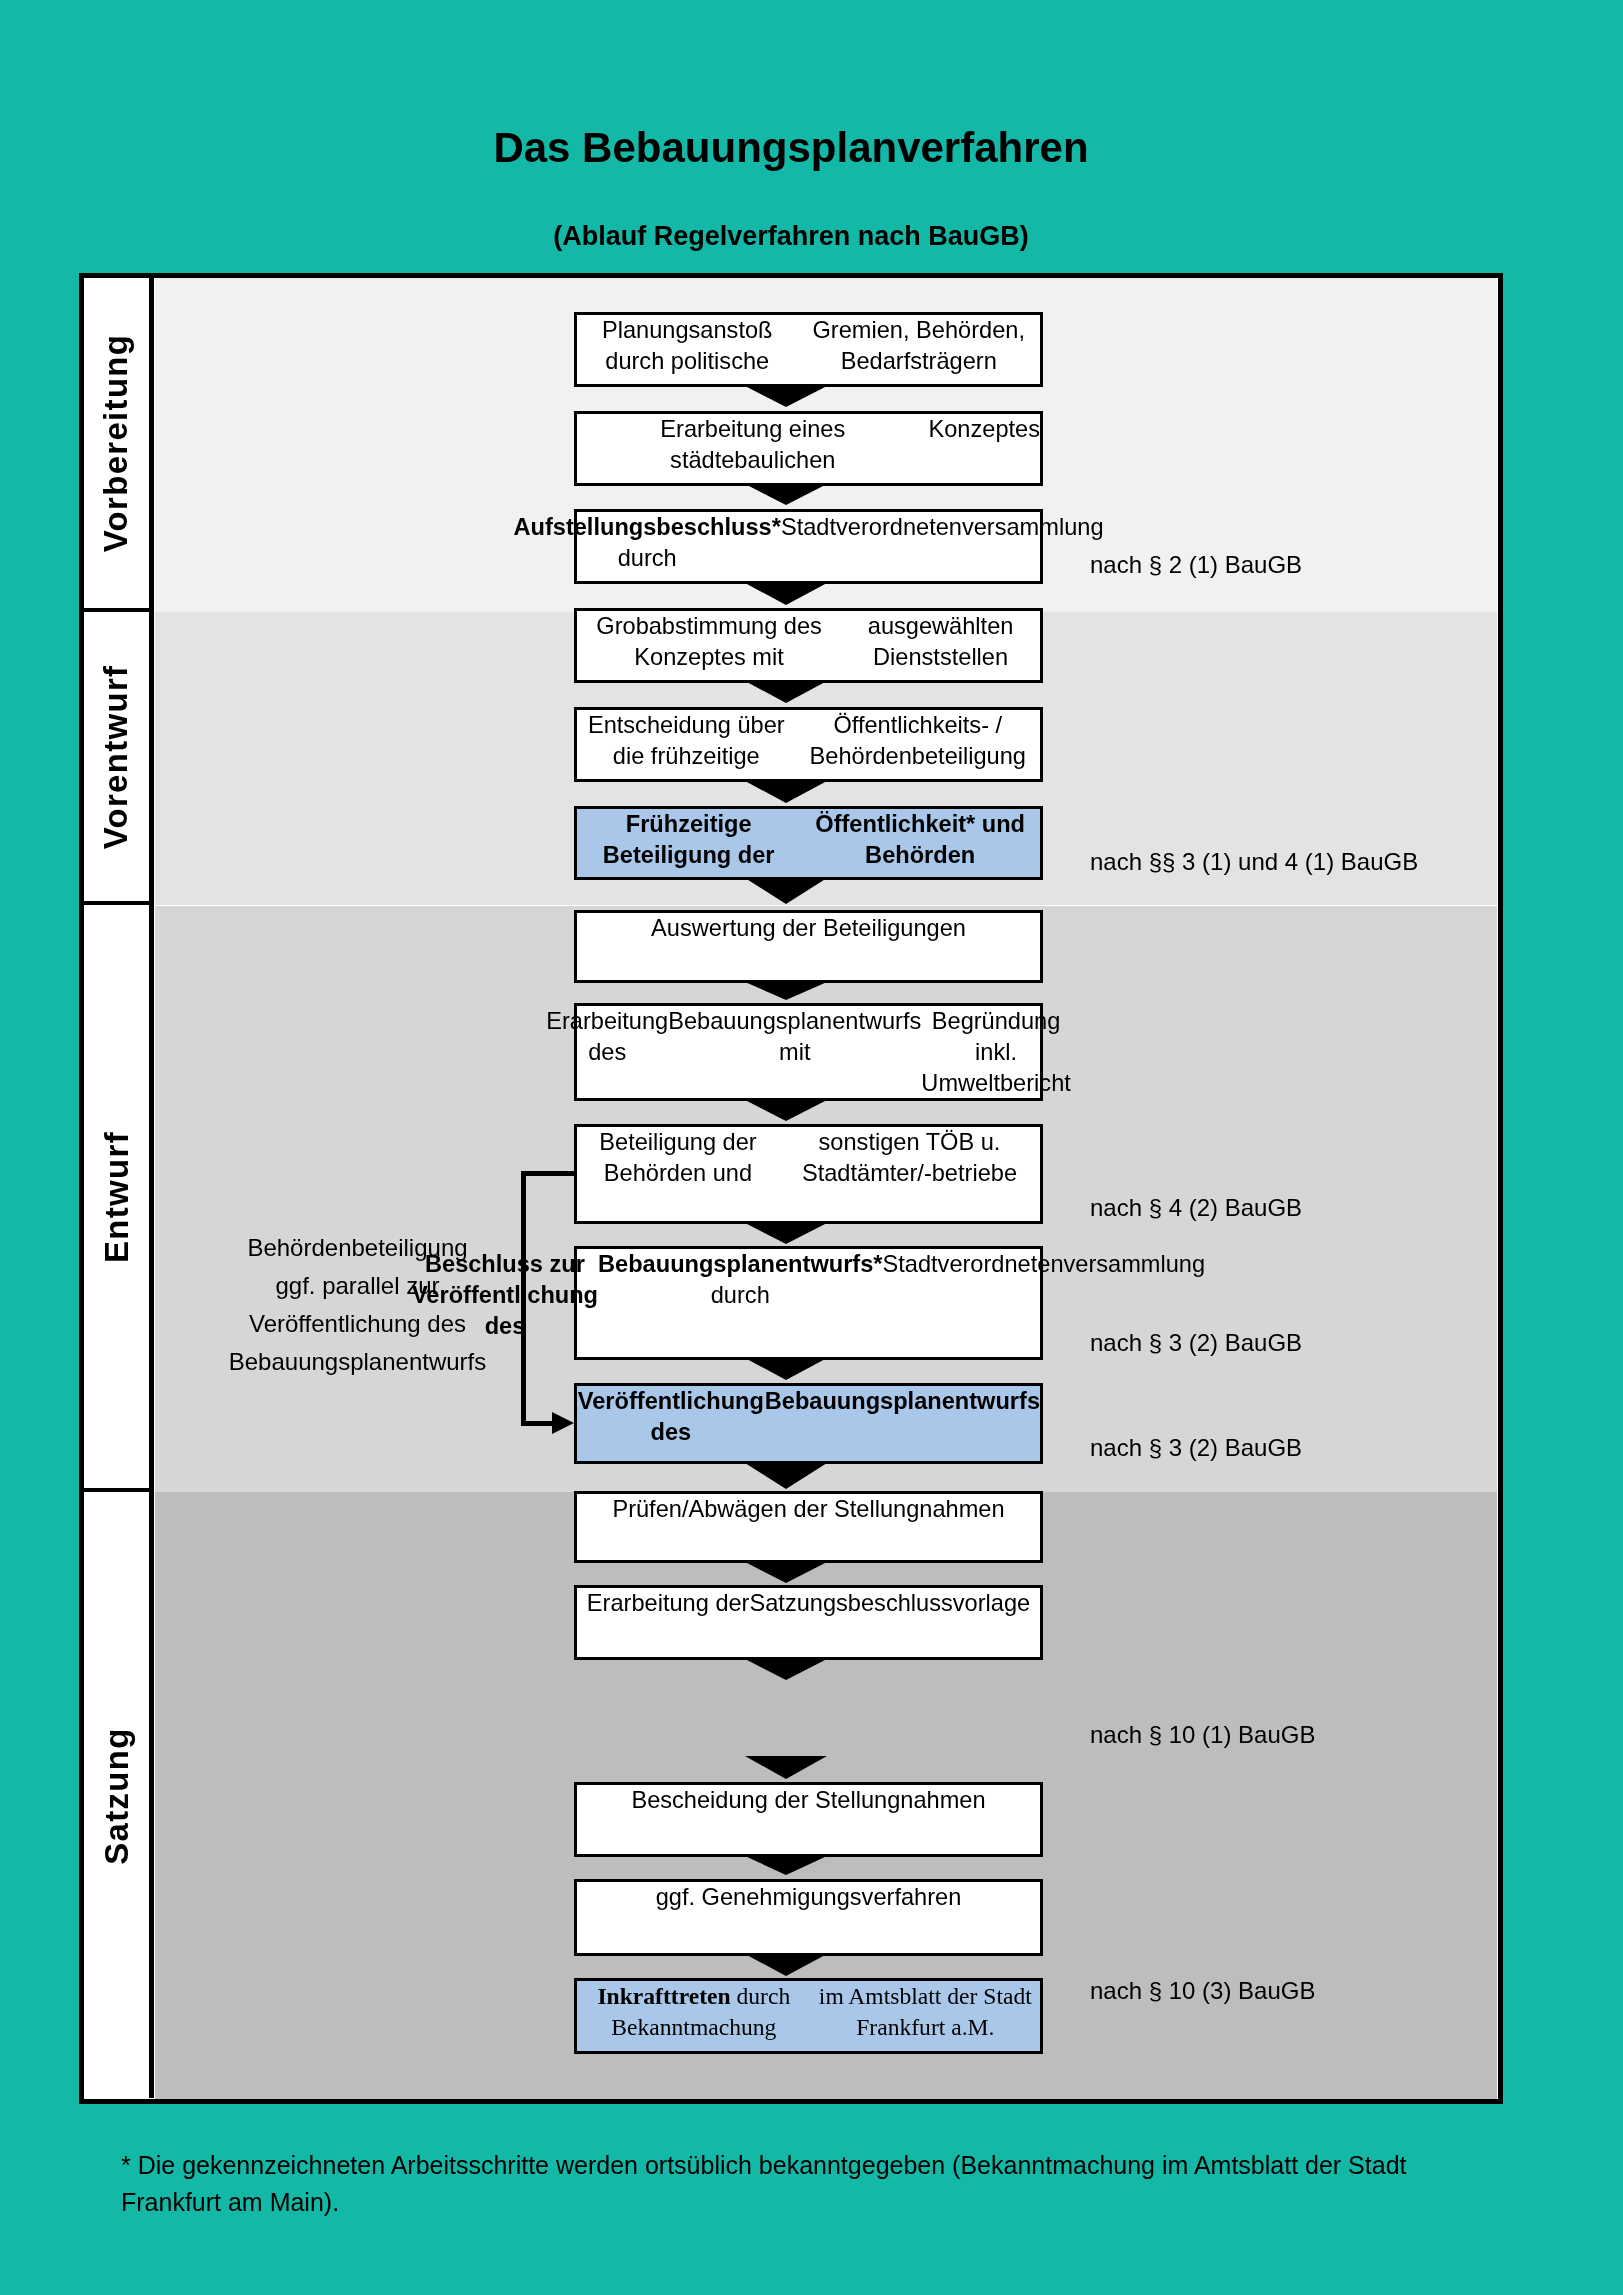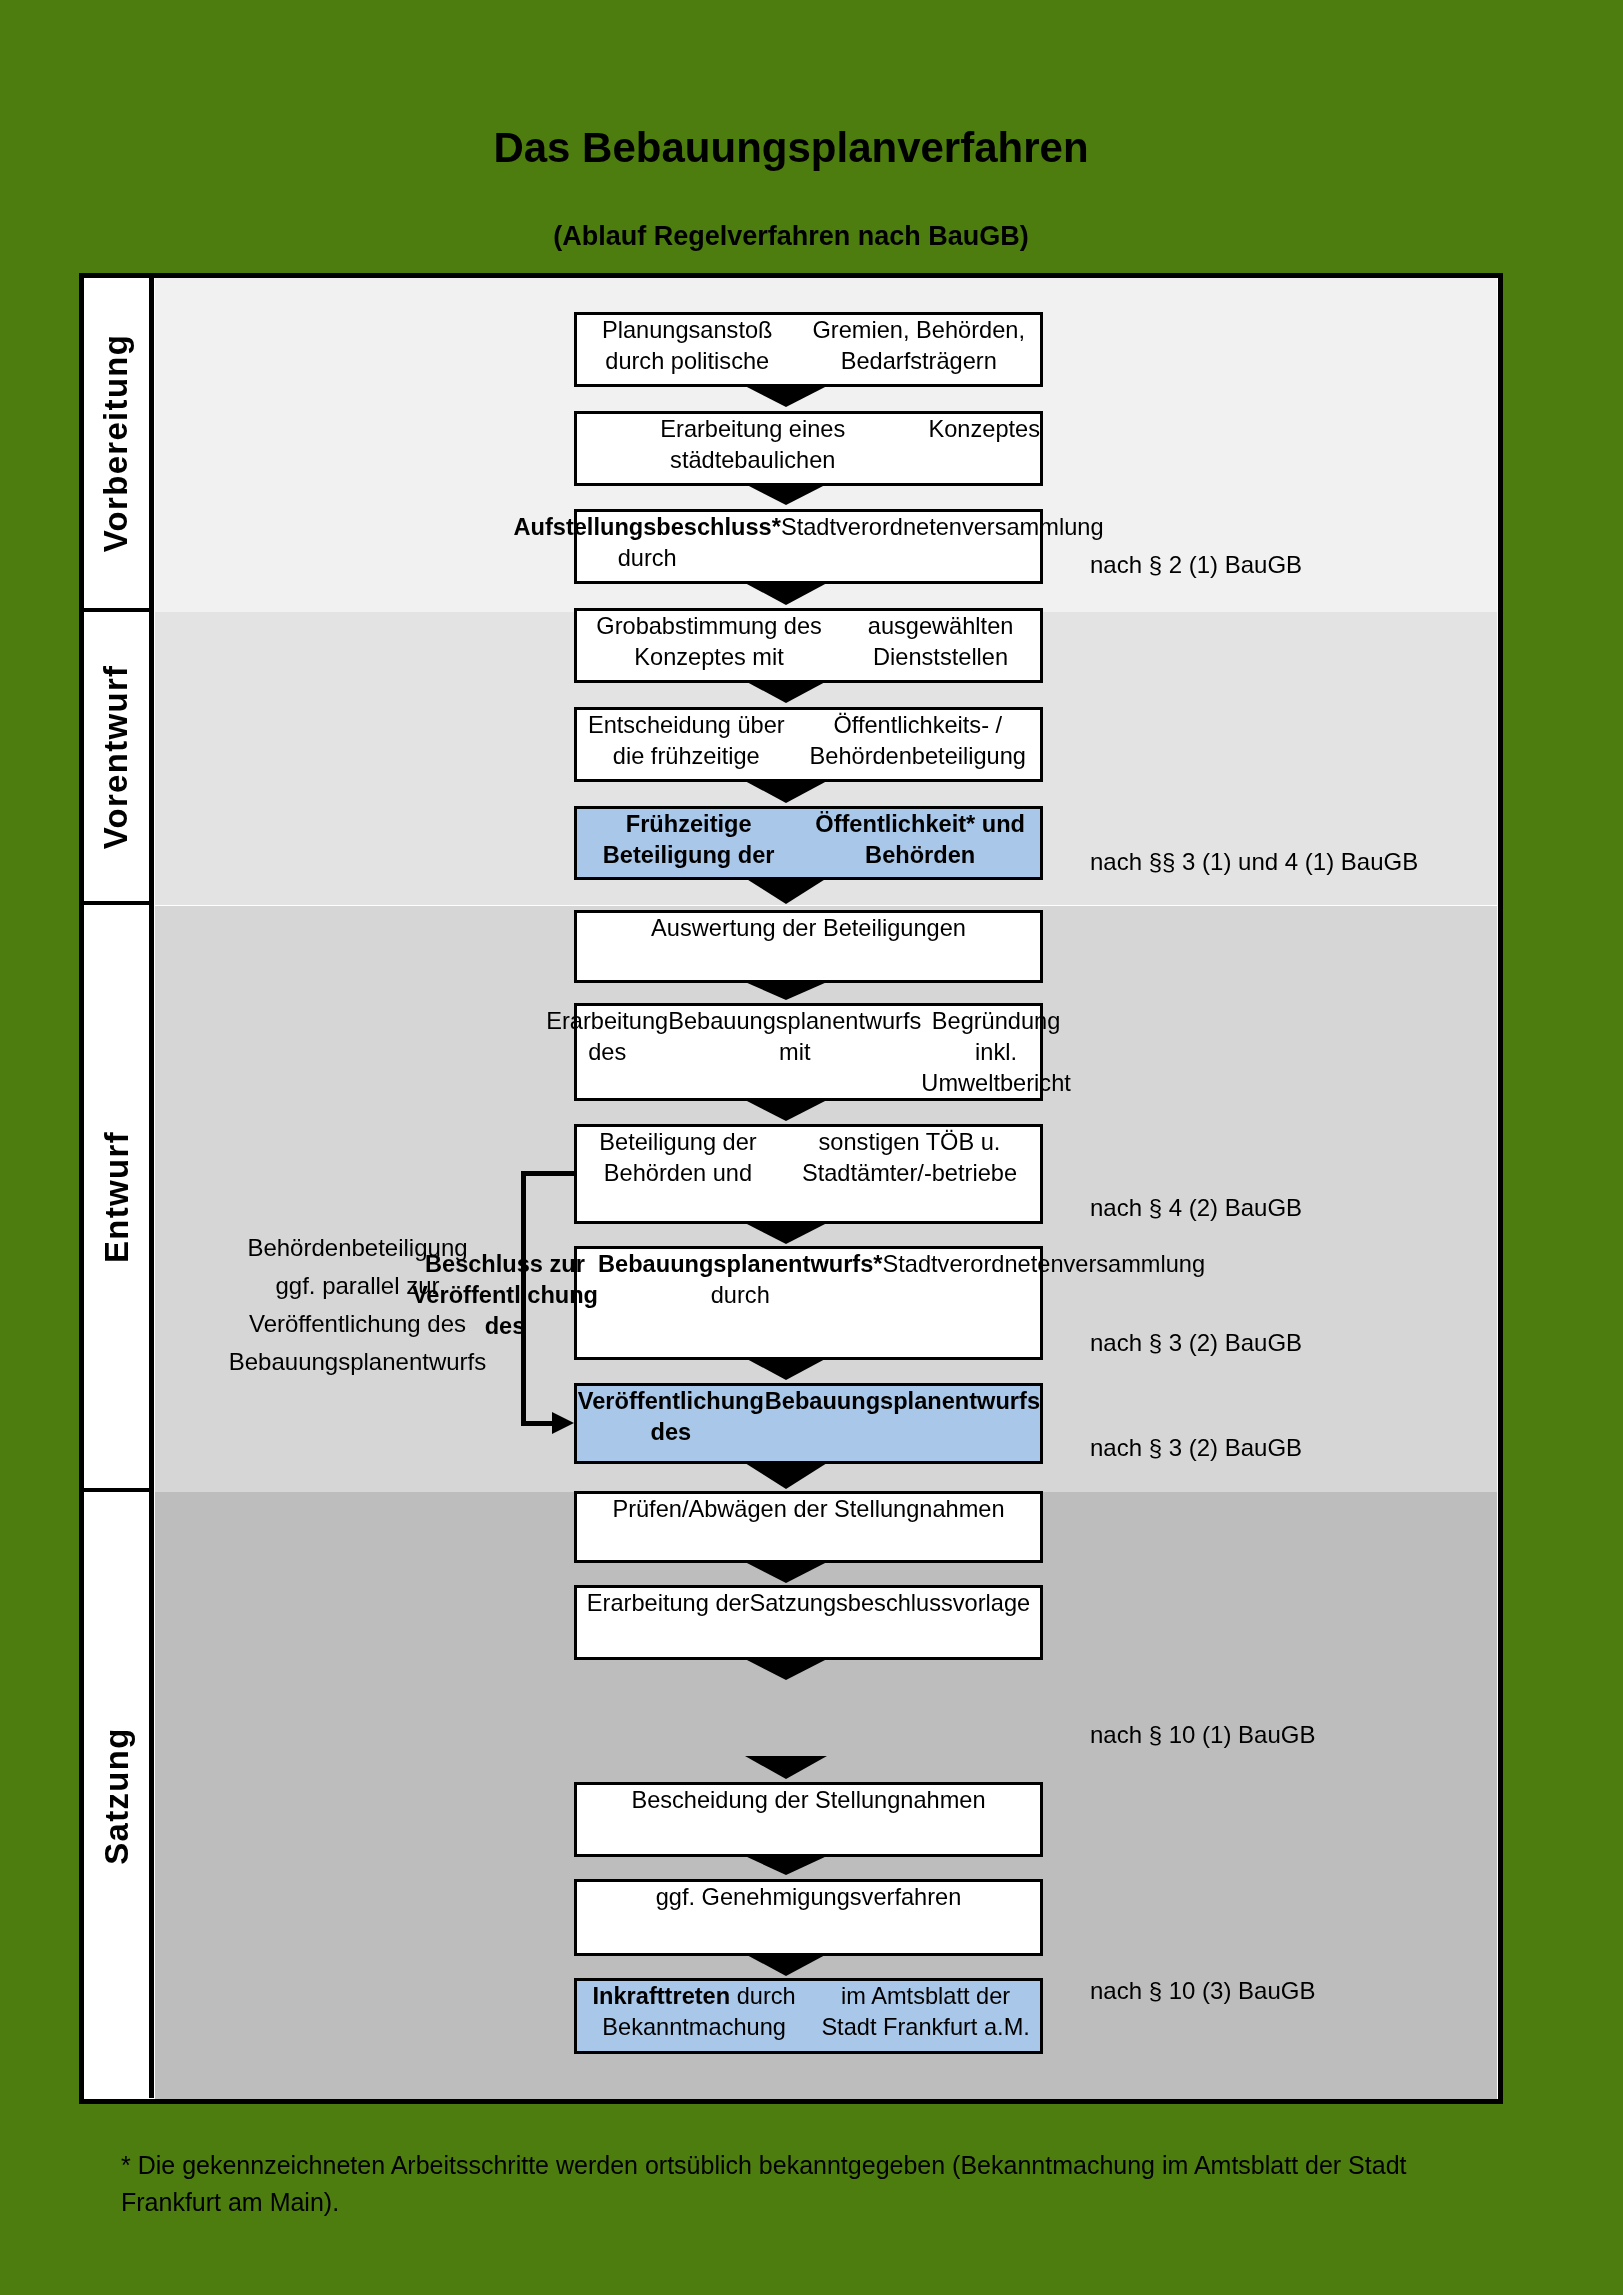--- a/index.html
+++ b/index.html
@@ -1,16 +1,16 @@
 <!DOCTYPE html>
 <html style="font-size:10.5px"><head>
 <meta charset="utf-8">
 <style>
   html,body{margin:0;padding:0;background:#ffffff;}
-  .page{position:relative;width:1623px;height:2295px;background:#4d7c0f;
+  .page{position:relative;width:1623px;height:2295px;background:#14b8a6;
         font-family:"Liberation Sans", sans-serif;color:#000;overflow:hidden;}
 
   .title{position:absolute;left:79px;top:124px;width:1424px;text-align:center;
          font-size:42px;font-weight:bold;}
   .subtitle{position:absolute;left:79px;top:221px;width:1424px;text-align:center;
          font-size:27px;font-weight:bold;}
 
   .chart{position:absolute;left:79px;top:273px;width:1424px;height:1831px;
          border:5.2px solid #000;box-sizing:border-box;background:#fff;}
   .band{position:absolute;left:71px;width:1342px;}
@@ -124,21 +124,21 @@
   <div class="fbox" style="top:1585px;height:75px">
     <div>Erarbeitung der</div>
     <div>Satzungsbeschlussvorlage</div>
   </div>
   <div class="fbox" style="top:1782px;height:75px">
     <div>Bescheidung der Stellungnahmen</div>
   </div>
   <div class="fbox" style="top:1879px;height:77px">
     <div>ggf. Genehmigungsverfahren</div>
   </div>
-  <div class="fbox" style="top: 1978px; height: 76px; background-color: rgb(169, 199, 232);">
+  <div class="fbox" style="top: 1978px; height: 76px; background-color: rgb(169, 199, 232); font-family: Liberation Serif, serif;">
     <div><span class="bd">Inkrafttreten</span><span> durch Bekanntmachung</span></div>
     <div>im Amtsblatt der Stadt Frankfurt a.M.</div>
   </div>
 
   <div class="arr" style="top:386px;border-top-width:21px"></div>
   <div class="arr" style="top:484px;border-top-width:21px"></div>
   <div class="arr" style="top:583px;border-top-width:22px"></div>
   <div class="arr" style="top:681px;border-top-width:22px"></div>
   <div class="arr" style="top:781px;border-top-width:22px"></div>
   <div class="arr" style="top:878px;border-top-width:26px"></div>

